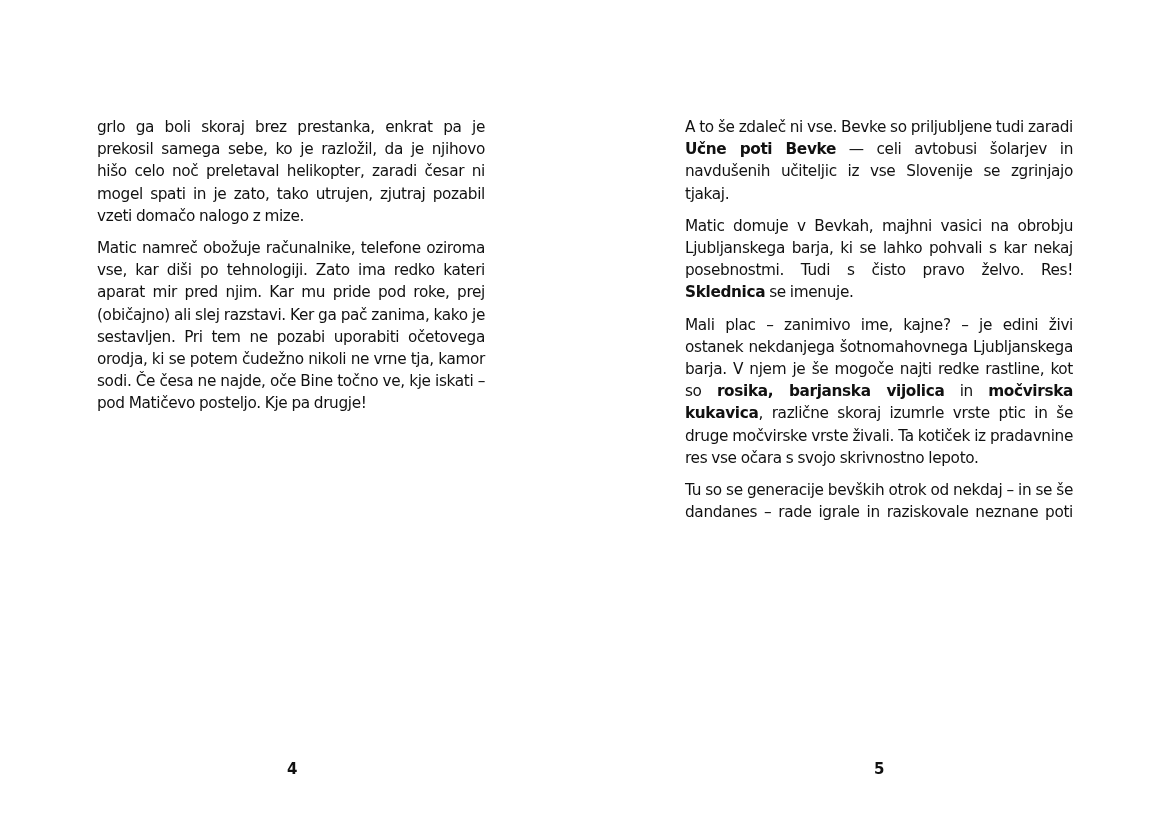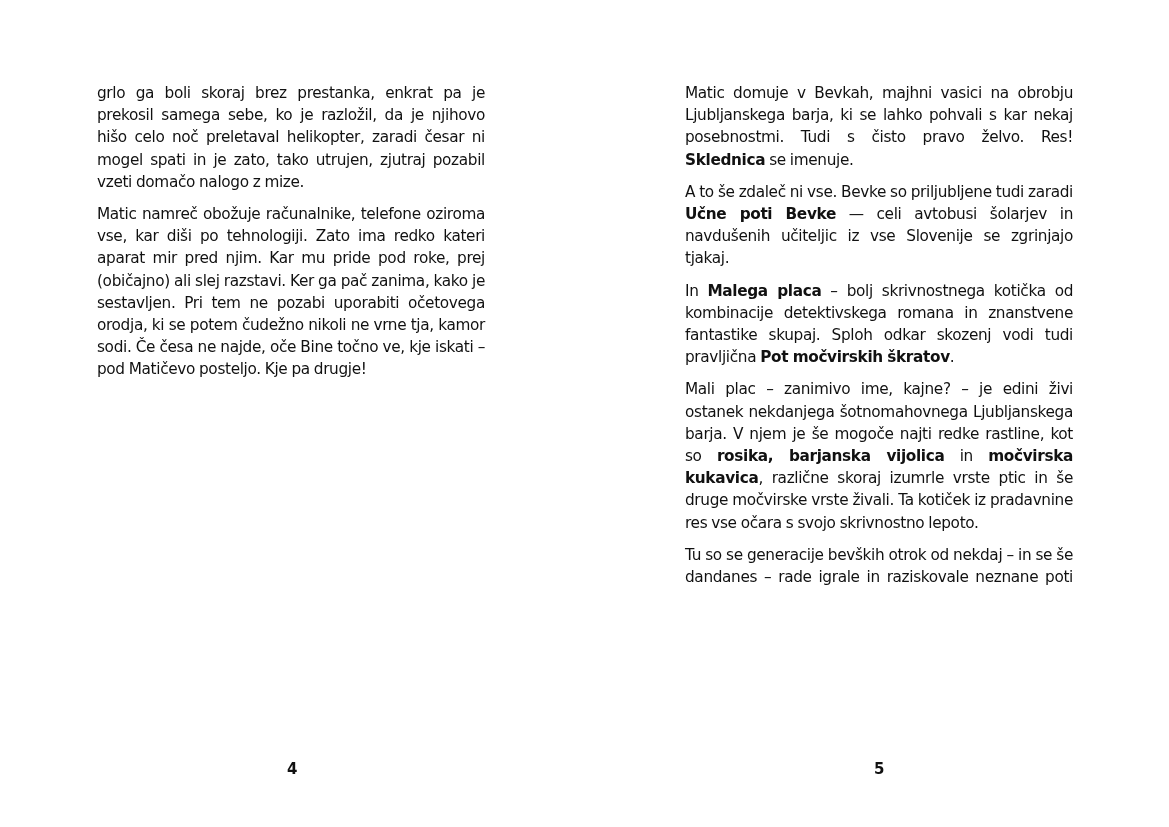--- a/index.html
+++ b/index.html
@@ -1,37 +1,36 @@
 <!DOCTYPE html>
 <html><head>
 <meta charset="utf-8">
 <style>
   html, body { margin:0; padding:0; background:#ffffff; }
   body { width:1169px; height:827px; position:relative; overflow:hidden;
          font-family:"DejaVu Sans", sans-serif; color:#111; }
-  .page { position:absolute; top:82px; width:388px; }
+  .page { position:absolute; top:116px; width:388px; }
   .page.left { left:97px; }
   .page.right { left:685px; }
   .para { margin:0 0 10px 0; font-size:15.3px; line-height:22.2px;
           text-align:justify; letter-spacing:-0.35px; word-spacing:-0.5px; }
   .para b { font-weight:bold; }
   .pnum { position:absolute; top:760px; font-size:15px; font-weight:bold;
           font-family:"DejaVu Sans", sans-serif; }
   .pnum.left { left:287px; }
   .pnum.right { left:874px; }
 </style>
 </head>
 <body>
 
 <div class="page left">
     <p class="para"><span>grlo ga boli skoraj brez prestanka, enkrat pa je prekosil samega sebe, ko je razložil, da je njihovo hišo celo noč preletaval helikopter, zaradi česar ni mogel spati in je zato, tako utrujen, zjutraj pozabil vzeti domačo nalogo z mize.</span></p>
     <p class="para"><span>Matic namreč obožuje računalnike, telefone oziroma vse, kar diši po tehnologiji. Zato ima redko kateri aparat mir pred njim. Kar mu pride pod roke, prej (običajno) ali slej razstavi. Ker ga pač zanima, kako je sestavljen. Pri tem ne pozabi uporabiti očetovega orodja, ki se potem čudežno nikoli ne vrne tja, kamor sodi. Če česa ne najde, oče Bine točno ve, kje iskati – pod Matičevo posteljo. Kje pa drugje!</span></p>
   </div>
 <div class="page right">
+    <p class="para"><span>A to še zdaleč ni vse. Bevke so priljubljene tudi zaradi </span><b>Učne poti Bevke</b><span> — celi avtobusi šolarjev in navdušenih učiteljic iz vse Slovenije se zgrinjajo tjakaj.</span></p>
     <p class="para"><span>Matic domuje v Bevkah, majhni vasici na obrobju Ljubljanskega barja, ki se lahko pohvali s kar nekaj posebnostmi. Tudi s čisto pravo želvo. Res! </span><b>Sklednica</b><span> se imenuje.</span></p>
-    <p class="para"><span>A to še zdaleč ni vse. Bevke so priljubljene tudi zaradi </span><b>Učne poti Bevke</b><span> — celi avtobusi šolarjev in navdušenih učiteljic iz vse Slovenije se zgrinjajo tjakaj.</span></p>
-    <p class="para"><span>In </span><b>Malega placa</b><span> – bolj skrivnostnega kotička od kombinacije detektivskega romana in znanstvene fantastike skupaj. Sploh odkar skozenj vodi tudi pravljična </span><b>Pot močvirskih škratov</b><span>.</span></p>
     <p class="para"><span>Mali plac – zanimivo ime, kajne? – je edini živi ostanek nekdanjega šotnomahovnega Ljubljanskega barja. V njem je še mogoče najti redke rastline, kot so </span><b>rosika, barjanska vijolica</b><span> in </span><b>močvirska kukavica</b><span>, različne skoraj izumrle vrste ptic in še druge močvirske vrste živali. Ta kotiček iz pradavnine res vse očara s svojo skrivnostno lepoto.</span></p>
     <p class="para" style="text-align-last: justify;"><span>Tu so se generacije bevških otrok od nekdaj – in se še dandanes – rade igrale in raziskovale neznane poti</span></p>
   </div>
 
 <div class="pnum left">4</div>
 <div class="pnum right">5</div>
 
 </body></html>

